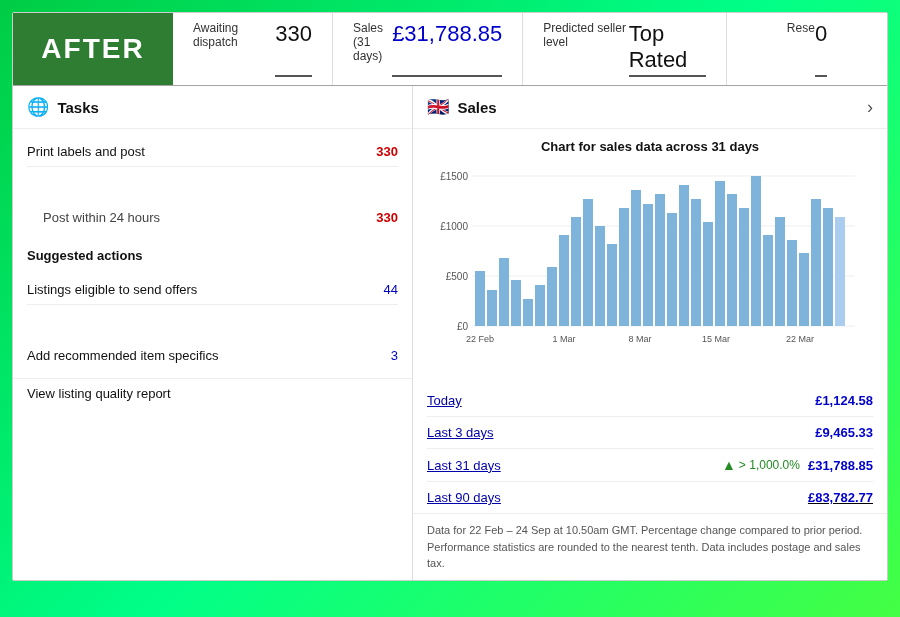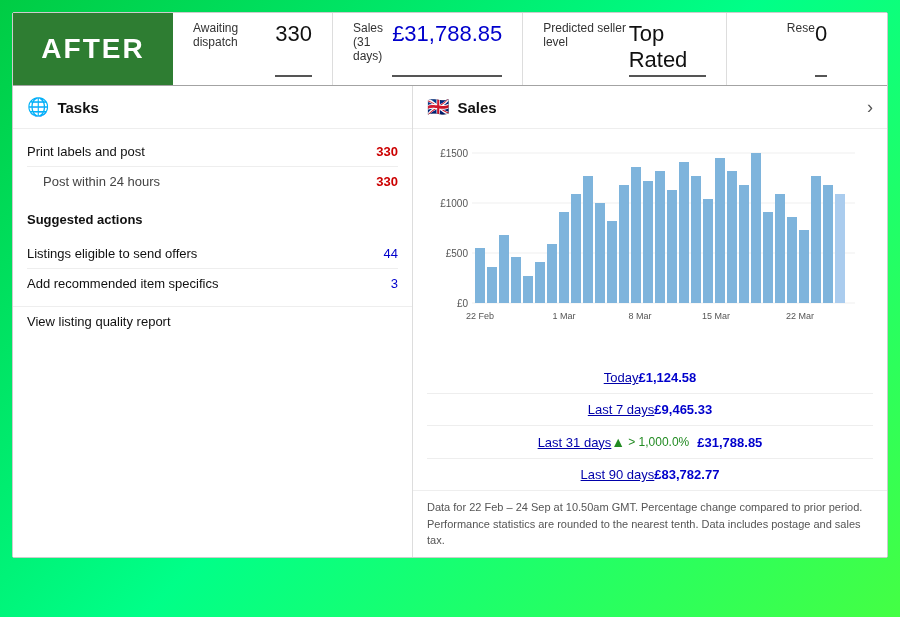--- a/index.html
+++ b/index.html
@@ -90,21 +90,21 @@
     .task-list {
       padding: 8px 14px;
     }
     .task-row {
       display: flex;
       justify-content: space-between;
       align-items: center;
       padding: 7px 0;
       border-bottom: 1px solid #eee;
     }
-    .task-row:last-child { border-bottom: none; }
+    .task-row:last-child { border-bottom: none; margin-top: 36px; }
     .task-label {
       color: #111;
       font-size: 13px;
     }
     .task-label.indent {
       padding-left: 16px;
       color: #444;
     }
     .task-count-red { color: #cc0000; font-weight: bold; font-size: 13px; }
     .task-count-blue { color: #0000cc; font-weight: normal; font-size: 13px; }
@@ -166,21 +166,21 @@
     .chart-svg-wrapper {
       width: 100%;
       text-align: right;
     }
     
     .sales-rows {
       padding: 0 14px;
     }
     .sales-row {
       display: flex;
-      justify-content: center;
+      justify-content: space-between;
       align-items: center;
       padding: 8px 0;
       border-bottom: 1px solid #eee;
     }
     .sales-row-label {
       color: #0000aa;
       text-decoration: underline;
       font-size: 13px;
       cursor: pointer;
     }
@@ -277,20 +277,21 @@
     <div class="right-panel">
       <div class="right-panel-header">
         <div class="right-panel-header-left">
           <span class="flag-icon">🇬🇧</span>
           <span class="sales-title">Sales</span>
         </div>
         <span class="chevron-right">›</span>
       </div>
 
       <div class="chart-container">
+        <div class="chart-title">Chart for sales data across 31 days</div>
         <div class="chart-svg-wrapper">
           <svg width="100%" height="220" viewBox="0 0 420 220">
 
             <text x="28" y="18" font-size="10" fill="#555" text-anchor="end">£1500</text>
             <text x="28" y="68" font-size="10" fill="#555" text-anchor="end">£1000</text>
             <text x="28" y="118" font-size="10" fill="#555" text-anchor="end">£500</text>
             <text x="28" y="168" font-size="10" fill="#555" text-anchor="end">£0</text>
 
             <line x1="32" y1="14" x2="415" y2="14" stroke="#ddd" stroke-width="0.5"></line>
             <line x1="32" y1="64" x2="415" y2="64" stroke="#ddd" stroke-width="0.5"></line>
@@ -339,36 +340,36 @@
       </div>
 
       <div class="sales-rows">
         <div class="sales-row">
           <span class="sales-row-label">Today</span>
           <div class="sales-row-right">
             <span class="sales-row-value">£1,124.58</span>
           </div>
         </div>
         <div class="sales-row">
-          <span class="sales-row-label">Last 7 days</span>
+          <span class="sales-row-label">Last 3 days</span>
           <div class="sales-row-right">
             <span class="sales-row-value">£9,465.33</span>
           </div>
         </div>
         <div class="sales-row">
           <span class="sales-row-label">Last 31 days</span>
           <div class="sales-row-right">
             <span class="sales-row-trend">
               <span class="trend-arrow-up">▲</span>
               <span>&gt; 1,000.0%</span>
             </span>
             <span class="sales-row-value">£31,788.85</span>
           </div>
         </div>
-        <div class="sales-row" style="border-bottom: none;">
+        <div class="sales-row" style="border-bottom: none; text-decoration: underline;">
           <span class="sales-row-label">Last 90 days</span>
           <div class="sales-row-right">
             <span class="sales-row-value">£83,782.77</span>
           </div>
         </div>
       </div>
 
       <div class="chart-footer">Data for 22 Feb – 24 Sep at 10.50am GMT. Percentage change compared to prior period. Performance statistics are rounded to the nearest tenth. Data includes postage and sales tax.</div>
     </div>
 

